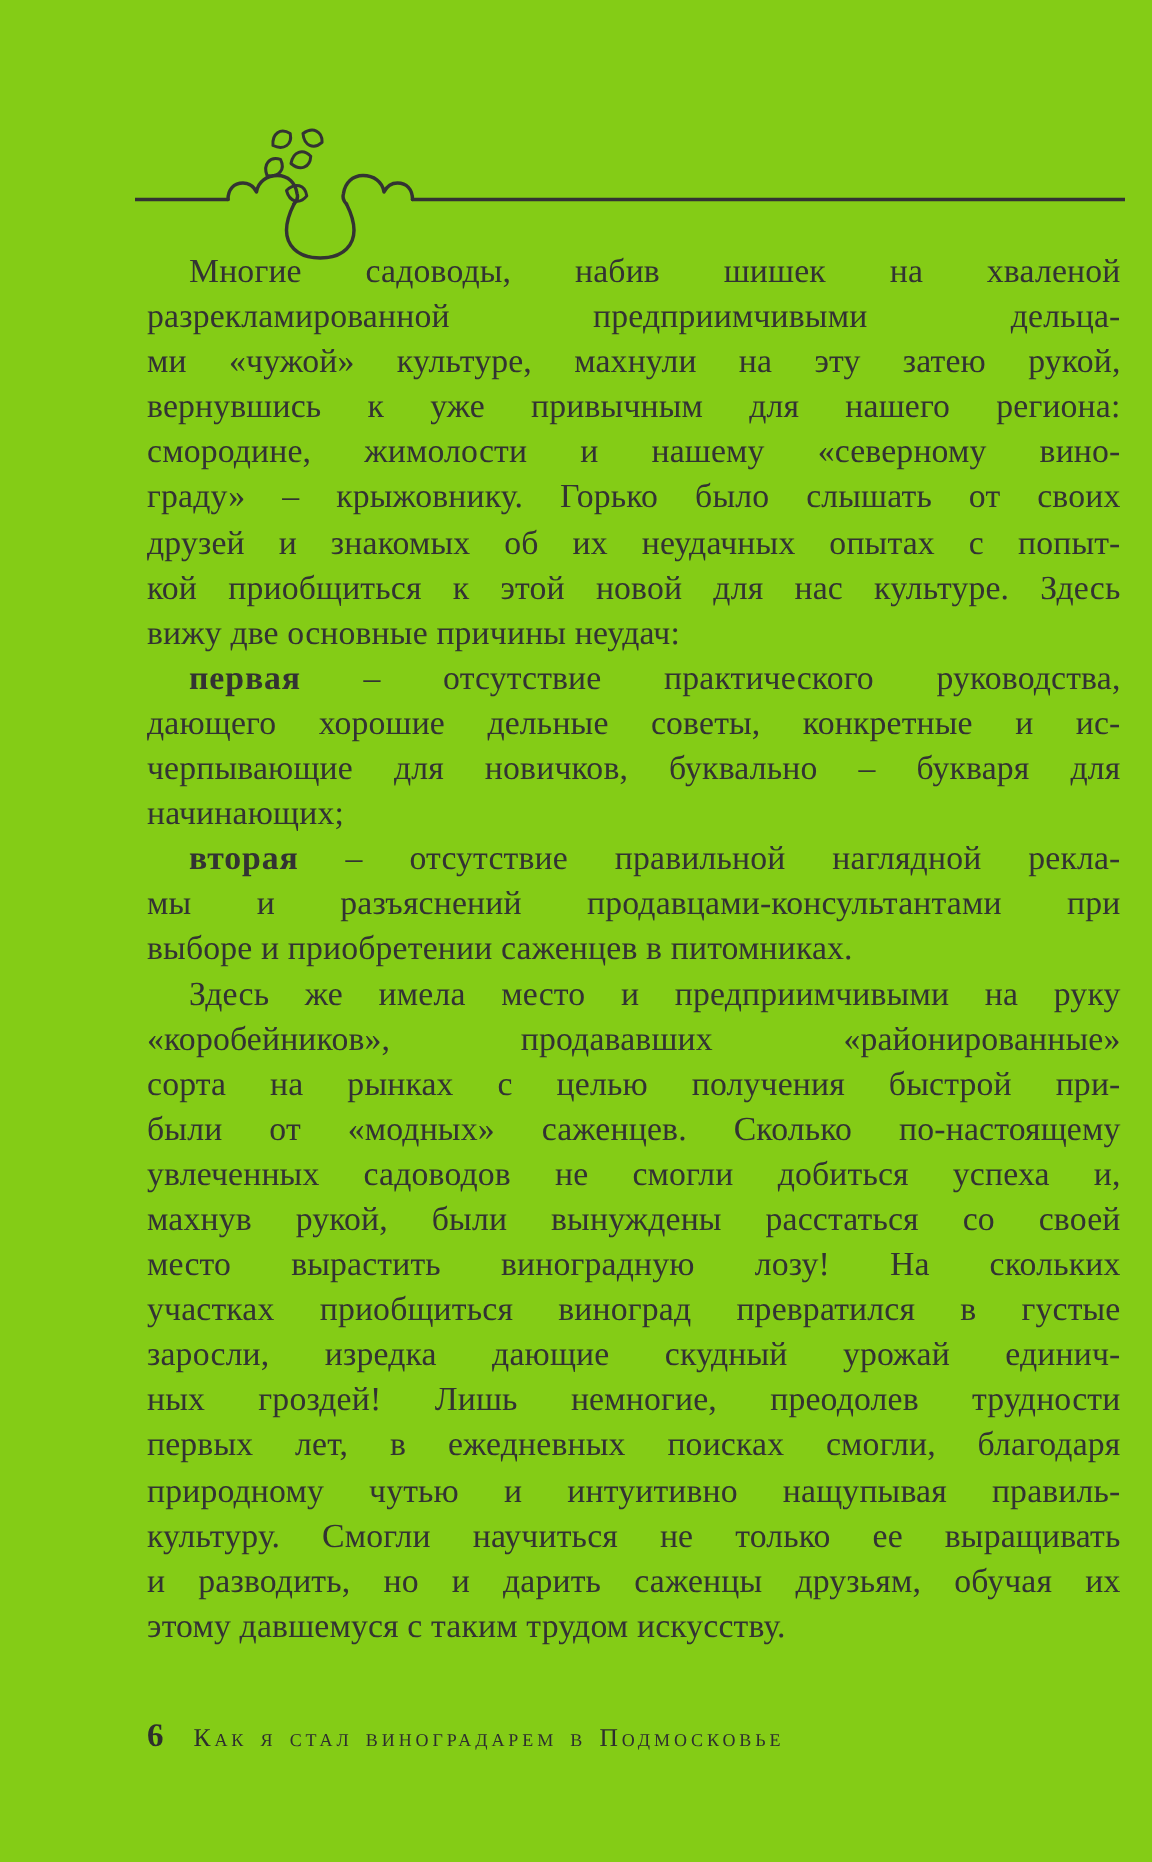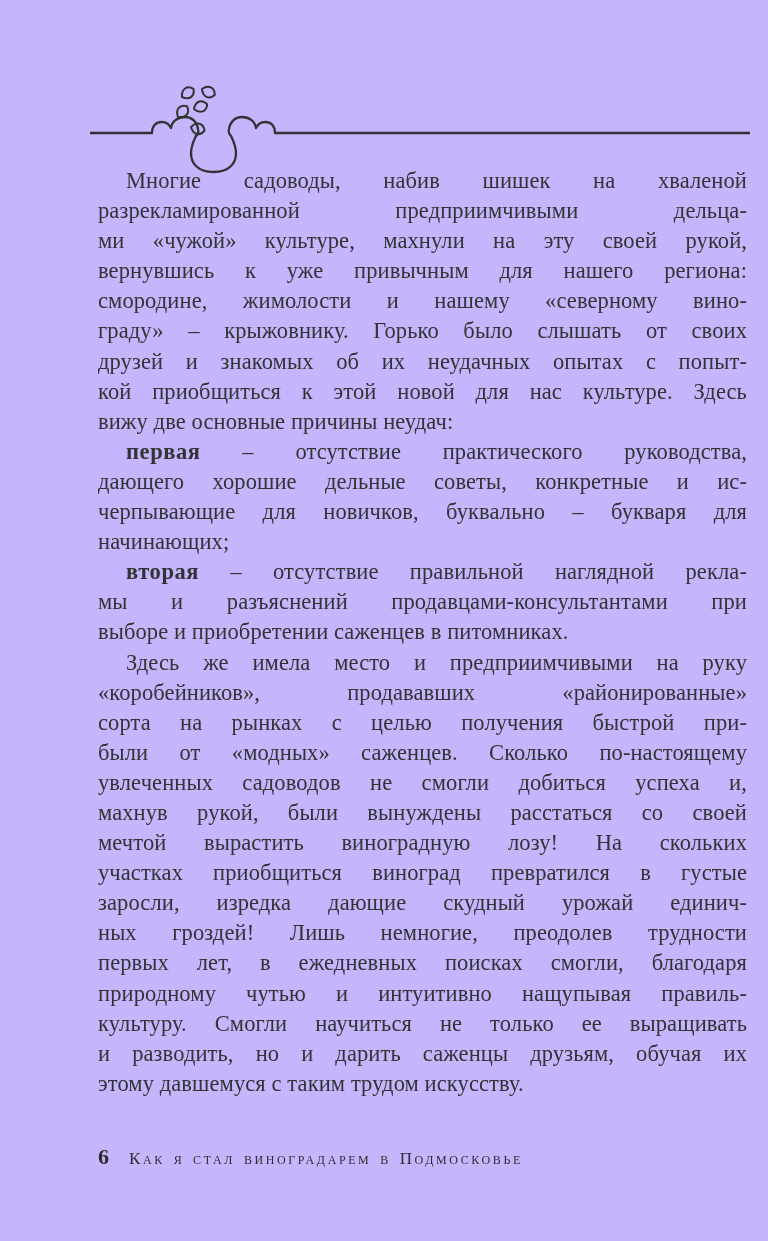--- a/index.html
+++ b/index.html
@@ -11,21 +11,21 @@
     width: 768px;
     height: 1241px;
     position: relative;
     font-family: "Liberation Serif", "DejaVu Serif", serif;
     color: #333333;
     overflow: hidden;
   }
   .page {
     position: absolute;
     inset: 0;
-    background: #c4b5fd;
+    background: #84cc16;
   }
   .divider {
     position: absolute;
     left: 90px;
     top: 85px;
     width: 660px;
     height: 92px;
   }
   .body-text {
     position: absolute;
@@ -122,41 +122,41 @@
         <g transform="translate(101,42) rotate(15)">
           <path d="M 0 0 C 4 -7 11 -7 14 0 C 11 7 4 7 0 0 Z"></path>
         </g>
       </g>
     </g>
   </svg>
 
   <div class="body-text">
       <div class="line indent">Многие садоводы, набив шишек на хваленой</div>
       <div class="line">разрекламированной предприимчивыми дельца-</div>
-      <div class="line">ми «чужой» культуре, махнули на эту своей рукой,</div>
+      <div class="line">ми «чужой» культуре, махнули на эту затею рукой,</div>
       <div class="line">вернувшись к уже привычным для нашего региона:</div>
       <div class="line">смородине, жимолости и нашему «северному вино-</div>
       <div class="line">граду» – крыжовнику. Горько было слышать от своих</div>
       <div class="line">друзей и знакомых об их неудачных опытах с попыт-</div>
       <div class="line">кой приобщиться к этой новой для нас культуре. Здесь</div>
       <div class="line last">вижу две основные причины неудач:</div>
       <div class="line indent"><b>первая</b> – отсутствие практического руководства,</div>
       <div class="line">дающего хорошие дельные советы, конкретные и ис-</div>
       <div class="line">черпывающие для новичков, буквально – букваря для</div>
       <div class="line last">начинающих;</div>
       <div class="line indent"><b>вторая</b> – отсутствие правильной наглядной рекла-</div>
       <div class="line">мы и разъяснений продавцами-консультантами при</div>
       <div class="line last">выборе и приобретении саженцев в питомниках.</div>
       <div class="line indent">Здесь же имела место и предприимчивыми на руку</div>
       <div class="line">«коробейников», продававших «районированные»</div>
       <div class="line">сорта на рынках с целью получения быстрой при-</div>
       <div class="line">были от «модных» саженцев. Сколько по-настоящему</div>
       <div class="line">увлеченных садоводов не смогли добиться успеха и,</div>
       <div class="line">махнув рукой, были вынуждены расстаться со своей</div>
-      <div class="line">мечтой вырастить виноградную лозу! На скольких</div>
+      <div class="line">место вырастить виноградную лозу! На скольких</div>
       <div class="line">участках приобщиться виноград превратился в густые</div>
       <div class="line">заросли, изредка дающие скудный урожай единич-</div>
       <div class="line">ных гроздей! Лишь немногие, преодолев трудности</div>
       <div class="line">первых лет, в ежедневных поисках смогли, благодаря</div>
       <div class="line">природному чутью и интуитивно нащупывая правиль-</div>
       <div class="line">культуру. Смогли научиться не только ее выращивать</div>
       <div class="line">и разводить, но и дарить саженцы друзьям, обучая их</div>
       <div class="line last">этому давшемуся с таким трудом искусству.</div>
     </div>
 

